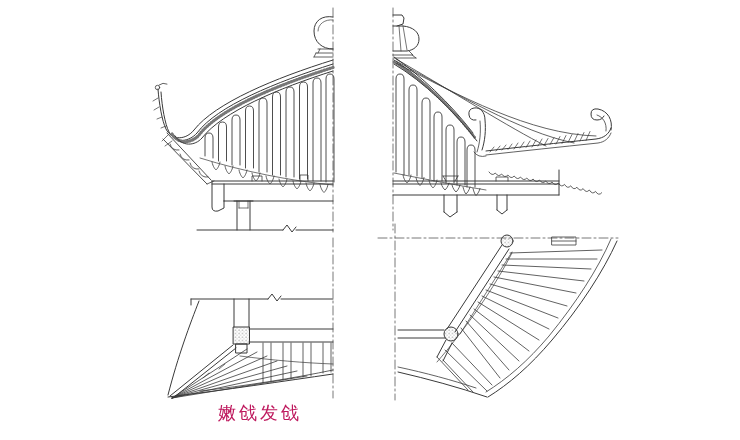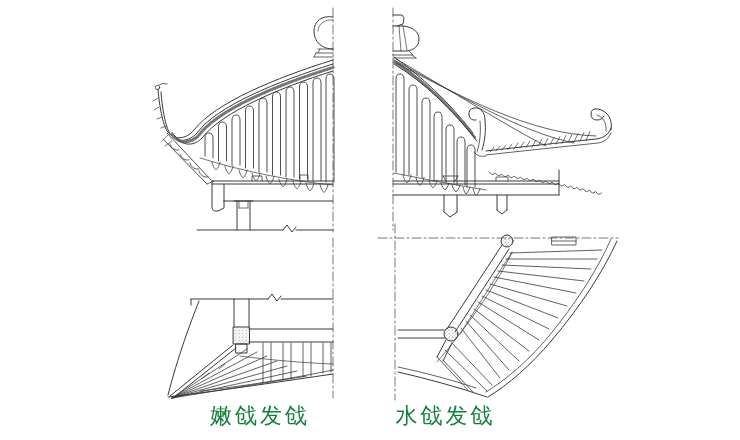--- a/index.html
+++ b/index.html
@@ -1,19 +1,19 @@
 <!DOCTYPE html>
 <html><head>
 <meta charset="utf-8">
 <style>
   html,body{margin:0;padding:0;background:#ffffff;}
   .canvas{position:relative;width:740px;height:440px;background:#ffffff;overflow:hidden;
           font-family:"Liberation Serif","DejaVu Serif",serif;}
   .canvas svg{position:absolute;left:0;top:0;}
-  .caption{position:absolute;top:401px;font-size:22px;letter-spacing:3px;color:#15803d;
+  .caption{position:absolute;top:401px;font-size:18px;letter-spacing:3px;color:#be185d;
            text-align:center;white-space:nowrap;}
   .caption.left{left:175px;width:170px;}
   .caption.right{left:368px;width:155px;}
   path,line,rect,circle{vector-effect:non-scaling-stroke;}
 </style>
 </head>
 <body>
 
 <div class="canvas">
 <svg width="740" height="440" viewBox="0 0 740 440" fill="none" stroke="#3a3a3a" stroke-width="1" stroke-linecap="round" stroke-linejoin="round">
@@ -206,14 +206,13 @@
     </g>
     <path d="M512,253 C496,284 477,312 455,340 C449,348 443,355 437,362" stroke-width="0.7"></path>
     <path d="M617,241 C603,272 580,307 552,340 C530,366 509,384 488,397"></path>
     <path d="M611,239 C598,269 576,303 549,336 C528,361 507,379 486,392" stroke-width="0.8"></path>
     <path d="M398,372 C428,379 458,387 487,397"></path>
     <path d="M398,367 C426,373 452,380 476,388" stroke-width="0.8"></path>
   </g>
 </svg>
 
 <div class="caption left">嫩戗发戗</div>
-<div class="caption right">水戗发戗</div>
 </div>
 
 </body></html>

